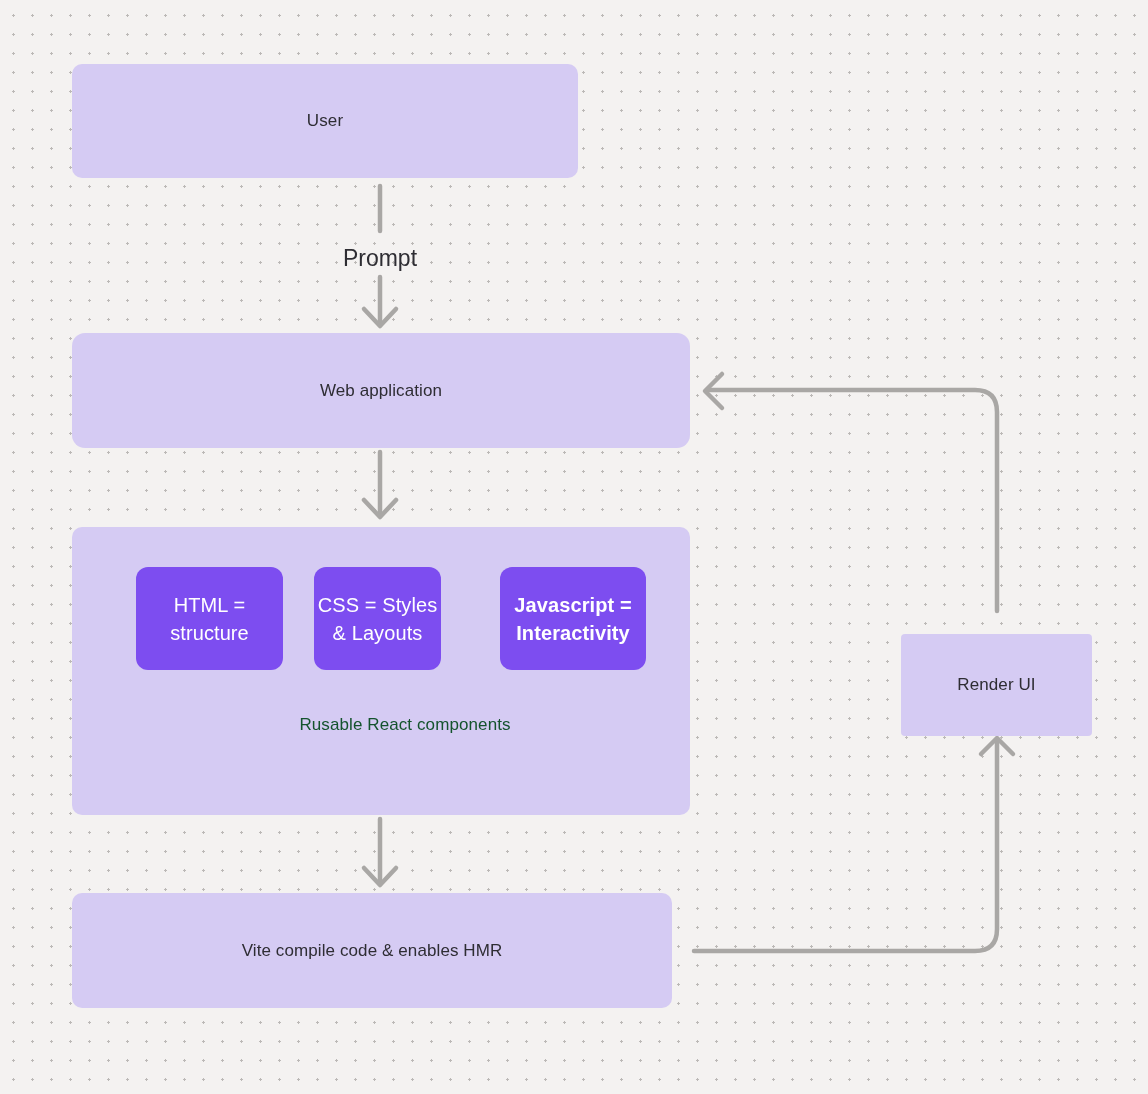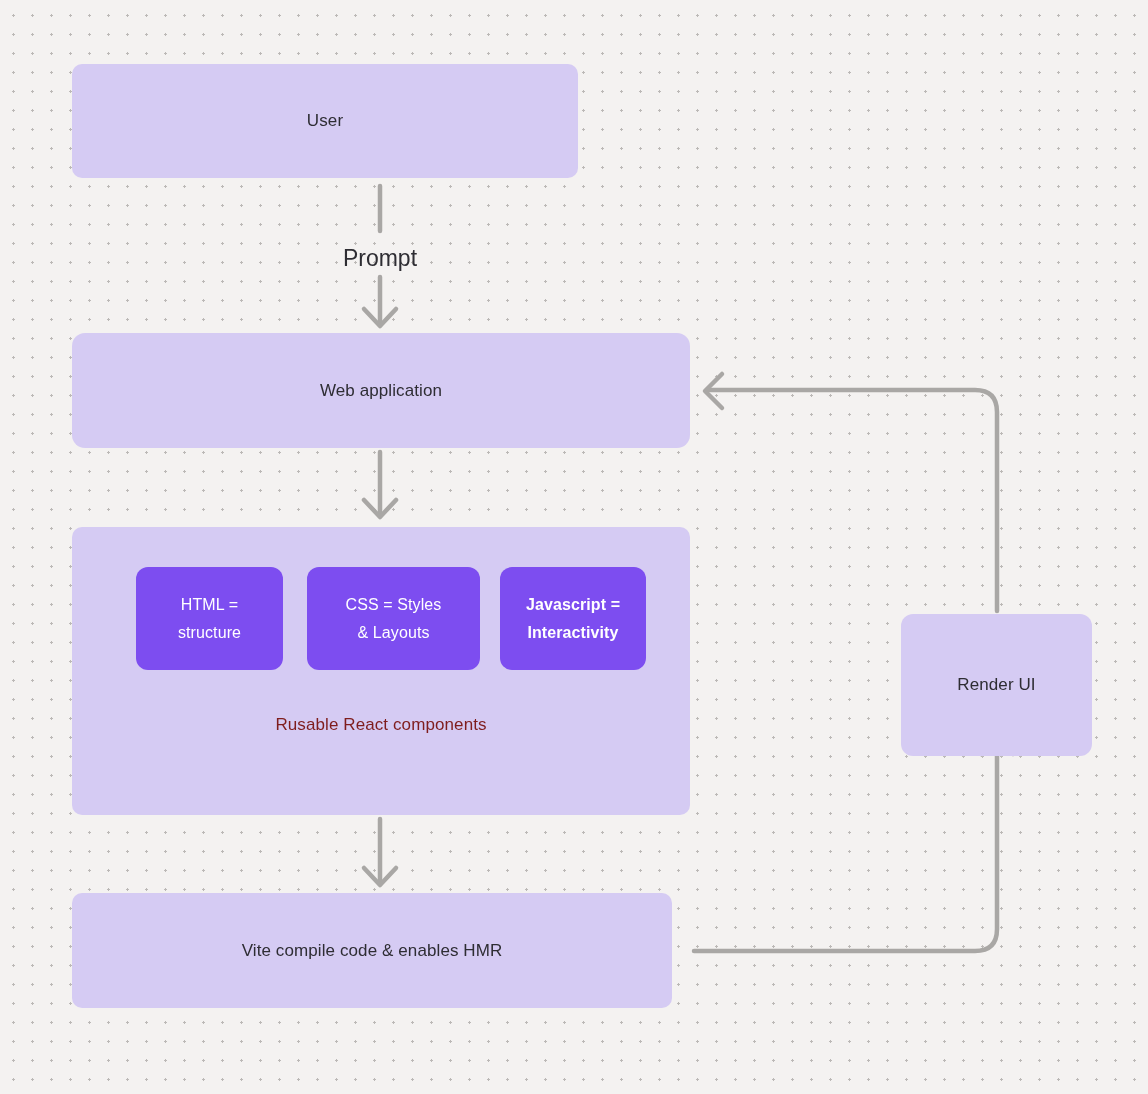--- a/index.html
+++ b/index.html
@@ -41,61 +41,62 @@
     justify-content: center;
     color: #2e2d33;
     font-size: 17px;
     font-weight: 500;
     letter-spacing: 0.1px;
   }
   .node-user            { left: 72px;  top: 64px;  width: 506px; height: 114px; }
   .node-web-application { left: 72px;  top: 333px; width: 618px; height: 115px; border-radius: 13px; }
   .node-components      { left: 72px;  top: 527px; width: 618px; height: 288px; display: block; }
   .node-vite            { left: 72px;  top: 893px; width: 600px; height: 115px; }
-  .node-render-ui       { left: 901px; top: 614px; width: 191px; height: 142px; border-radius: 12px; }
+  .node-render-ui       { left: 901px; top: 634px; width: 191px; height: 102px; border-radius: 4px; }
 
   .edge-label {
     position: absolute;
     z-index: 2;
     left: 300px;
     top: 245px;
     width: 160px;
     text-align: center;
     color: #2e2d33;
     font-size: 23px;
     font-weight: 500;
   }
   .chip {
     position: absolute;
     top: 40px;
     height: 103px;
     background: #7d4df0;
     border-radius: 12px;
     color: #ffffff;
-    font-size: 16px;
+    font-size: 20px;
     font-weight: 500;
     line-height: 28px;
     display: flex;
     align-items: center;
     justify-content: center;
     text-align: center;
     white-space: pre-line;
   }
   .chip-html       { left: 64px;  width: 147px; }
-  .chip-css        { left: 235px; width: 173px; }
+  .chip-css        { left: 242px; width: 127px; }
   .chip-javascript { left: 428px; width: 146px; font-weight: bold; }
   .components-caption {
     position: absolute;
     top: 188px;
     left: 0;
     width: 100%;
     text-align: center;
-    color: #7f1d1d;
+    color: #14532d;
     font-size: 17px;
     font-weight: 500;
+    padding-left: 24px;
   }
 </style>
 </head>
 <body>
 
 <div class="stage">
 
   <svg class="connector-layer" viewBox="0 0 1148 1094" xmlns="http://www.w3.org/2000/svg">
 
     <g>

